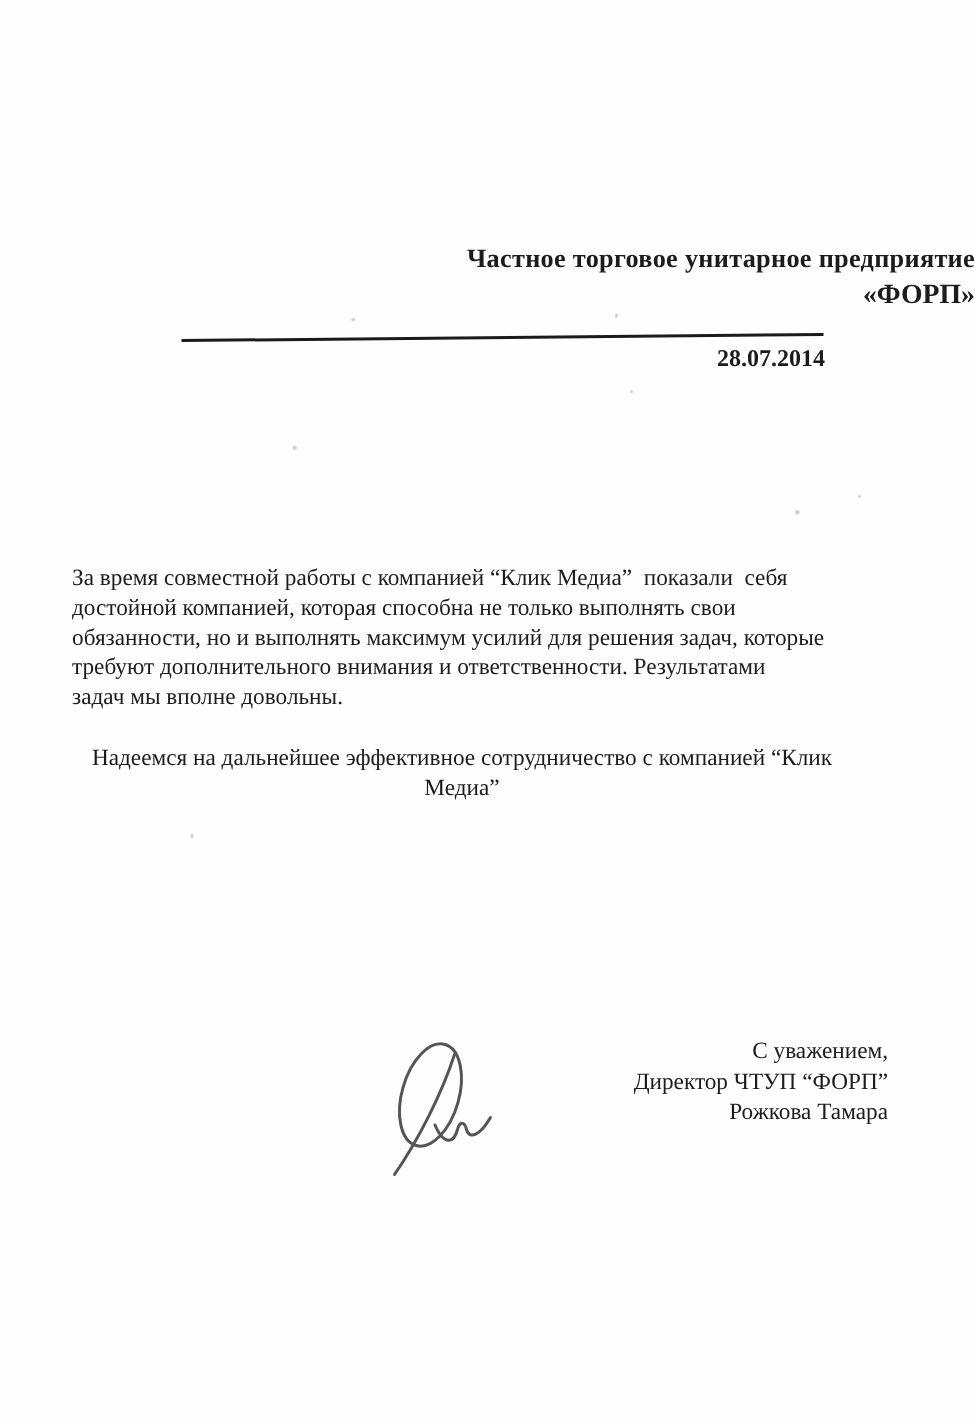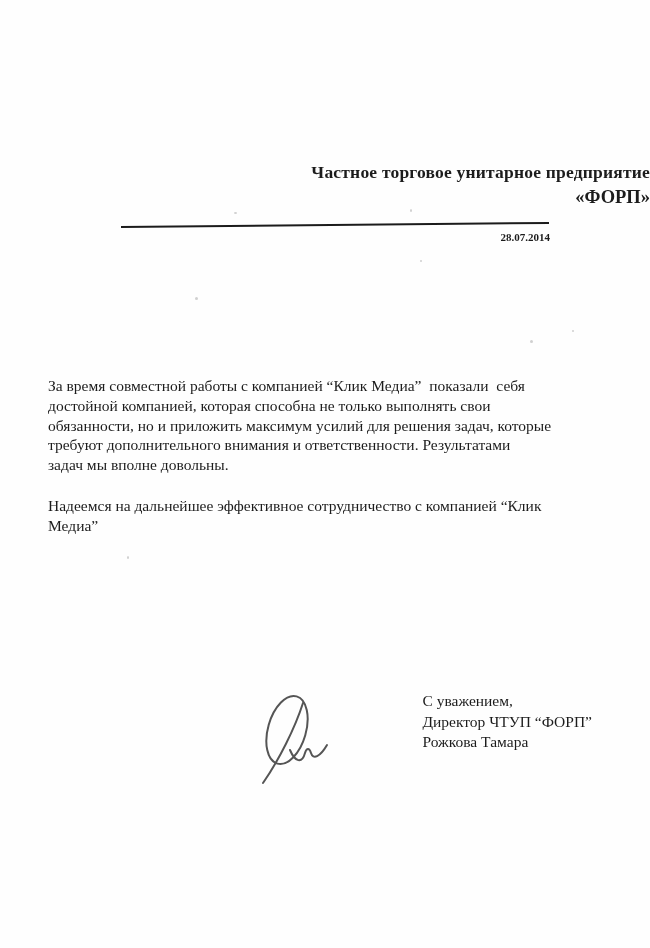--- a/index.html
+++ b/index.html
@@ -43,41 +43,41 @@
     width: 428px;
     height: 2px;
     background: #1b1b1b;
     transform: rotate(-0.55deg);
   }
   .doc-date {
     position: absolute;
     top: 231px;
     right: 100px;
     font-weight: bold;
-    font-size: 11px;
+    font-size: 16px;
   }
   
   .body-text {
     position: absolute;
     left: 48px;
     width: 520px;
     font-size: 15.5px;
     line-height: 19.8px;
   }
   .para-1 { top: 376px; }
-  .para-2 { top: 496px; }
+  .para-2 { top: 496px; text-align: center; }
   .body-text .line {
     white-space: pre-wrap;
   }
   
   .sign-block {
     position: absolute;
     top: 691px;
     right: 58px;
-    text-align: left;
+    text-align: right;
     font-size: 15.5px;
     line-height: 20.5px;
   }
   .signature-svg {
     position: absolute;
     top: 690px;
     left: 243px;
     width: 115px;
     height: 100px;
   }
@@ -99,21 +99,21 @@
     <div class="org-short">«ФОРП»</div>
   </div>
 
   <div class="head-rule"></div>
 
   <div class="doc-date">28.07.2014</div>
 
   <div class="body-text para-1">
     <div class="line">За время совместной работы с компанией “Клик Медиа”  показали  себя</div>
     <div class="line">достойной компанией, которая способна не только выполнять свои</div>
-    <div class="line">обязанности, но и приложить максимум усилий для решения задач, которые</div>
+    <div class="line">обязанности, но и выполнять максимум усилий для решения задач, которые</div>
     <div class="line">требуют дополнительного внимания и ответственности. Результатами</div>
     <div class="line">задач мы вполне довольны.</div>
   </div>
 
   <div class="body-text para-2">
     <div class="line">Надеемся на дальнейшее эффективное сотрудничество с компанией “Клик</div>
     <div class="line">Медиа”</div>
   </div>
 
   <svg class="signature-svg" viewBox="0 0 115 100">

